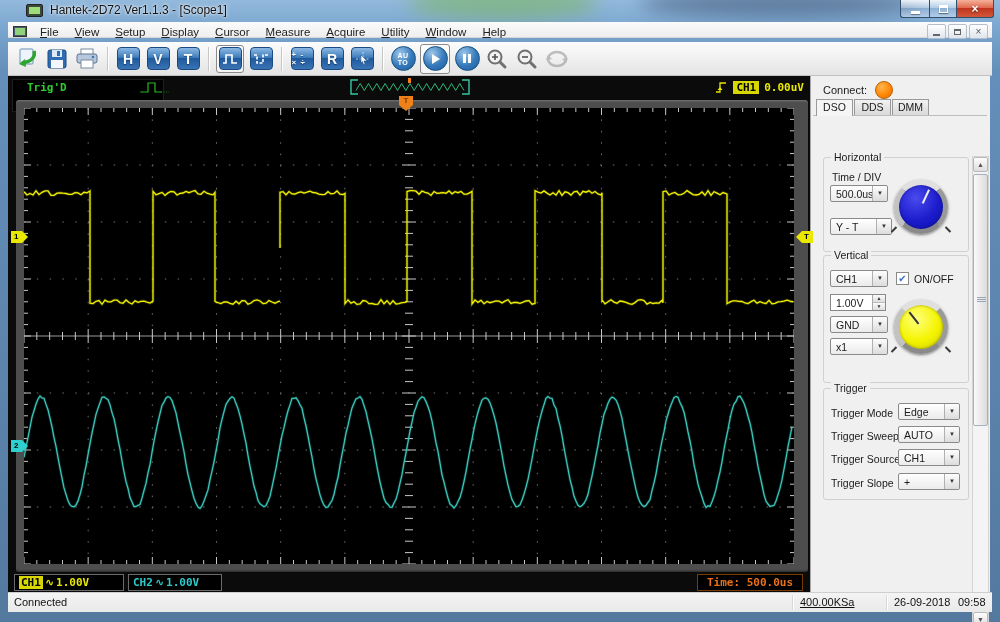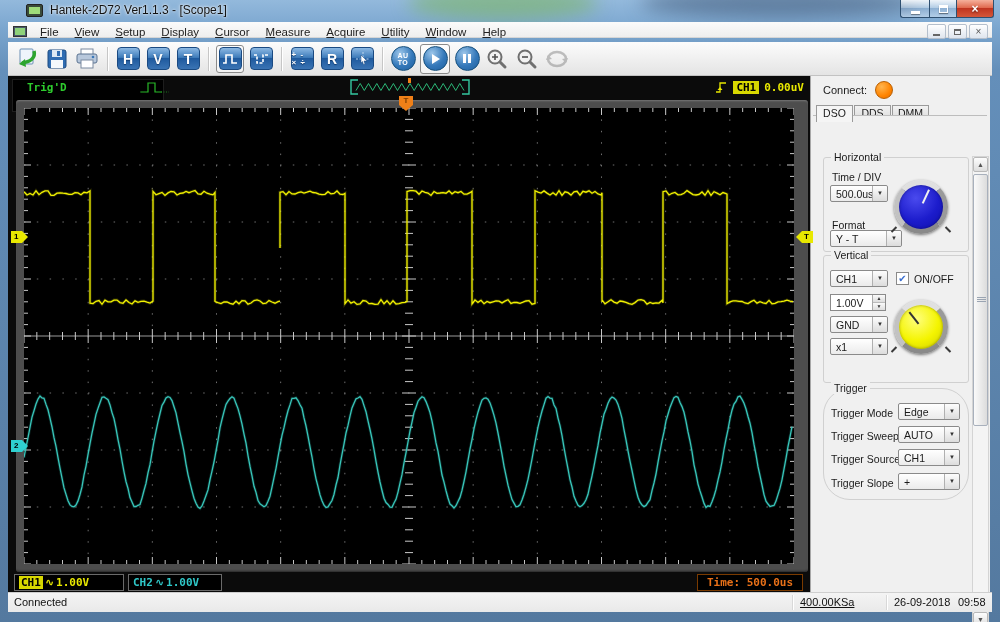--- a/index.html
+++ b/index.html
@@ -76,33 +76,33 @@
   #ch1-box .ch-badge { background:#d8d800; color:#000; padding:0 2px; line-height:13px; }
   #ch1-box .val { color:#e8e800; }
   #ch2-box { left:120px; width:94px; color:#2fc8c8; }
   #time-box { left:689px; width:106px; border-color:#7a3a00; color:#e87018; justify-content:center; }
 
   
   #right-panel { position:absolute; left:810px; top:76px; width:180px; height:516px; background:#f0f0f0; border-left:1px solid #a8a8a8; font-size:11px; color:#1a1a1a; }
   #connect-row { position:absolute; left:12px; top:4px; height:20px; display:flex; align-items:center; gap:8px; }
   #connect-led { width:18px; height:18px; border-radius:50%; border:1px solid #b85e00; background:radial-gradient(circle at 35% 30%,#ffb54f,#ff8400 60%,#e26a00); }
   #tabs { position:absolute; left:5px; top:23px; display:flex; }
-  .tab { width:37px; height:16px; border:1px solid #9a9a9a; border-bottom:none; background:linear-gradient(#f2f2f2,#d9d9d9); font-size:10.5px; text-align:center; line-height:15px; margin-right:1px;margin-top:6px; }
+  .tab { width:37px; height:16px; border:1px solid #9a9a9a; border-bottom:none; background:linear-gradient(#f2f2f2,#d9d9d9); font-size:10.5px; text-align:center; line-height:15px; margin-right:1px; }
   .tab.active { background:#f5f5f5; height:17px; position:relative; z-index:2; }
   #tab-content { position:absolute; left:2px; top:39px; width:174px; height:474px; border-top:1px solid #bdbdbd; background:#f0f0f0; }
 
   .group { position:absolute; border:1px solid #d0d0d0; border-radius:3px;padding-left:12px; }
   .group-title { position:absolute; top:-7px; left:7px; background:#f0f0f0; padding:0 3px; font-size:10.5px; }
   .lbl { position:absolute; font-size:10.5px; white-space:nowrap; }
   .combo { position:absolute; height:17px; border:1px solid #8a8a8a; border-radius:2px; background:linear-gradient(#ffffff,#ebebeb); font-size:10.5px; padding:2px 0 0 5px; }
   .combo .arrow { position:absolute; right:0; top:0; bottom:0; width:15px; border-left:1px solid #b0b0b0; border-radius:0 2px 2px 0;
     background:linear-gradient(#fdfdfd,#dcdcdc); color:#333; font-size:6px; text-align:center; line-height:15px; }
   #group-horizontal { left:10px; top:41px; width:146px; height:95px; }
   #group-vertical { left:10px; top:139px; width:146px; height:128px; }
-  #group-trigger { left:10px; top:272px; width:146px; height:112px;border-radius:27px; }
+  #group-trigger { left:10px; top:272px; width:146px; height:112px; }
 
   .knob { position:absolute; width:54px; height:54px; border-radius:50%; border:5px solid; border-color:#e0e0e0 #9a9a9a #8a8a8a #c2c2c2; box-shadow:0 1px 3px rgba(0,0,0,.5), inset 0 0 3px rgba(0,0,0,.4); }
   #knob-horizontal { left:70px; top:22px; background:radial-gradient(circle at 38% 30%,#4a4aee,#1c1ccc 55%,#0d0da8); }
   #knob-vertical { left:70px; top:44px; background:radial-gradient(circle at 40% 32%,#ffff7d,#f4f400 55%,#cccc00); }
   .pointer-wrap { position:absolute; inset:0; }
   .pointer { position:absolute; left:50%; top:3px; width:2px; height:15px; margin-left:-1px; }
   .knob-tick { position:absolute; width:2px; height:7px; background:#3a3a3a; }
   .knob-tick.l { left:-6px; bottom:-4px; transform:rotate(45deg); }
   .knob-tick.r { right:-6px; bottom:-4px; transform:rotate(-45deg); }
 
@@ -682,21 +682,21 @@
     <div id="tab-content">
 
       <div class="group" id="group-horizontal">
         <div class="group-title">Horizontal</div>
         <div class="lbl" style="left:8px;top:13px">Time / DIV</div>
         <div class="combo" style="left:6px;top:27px;width:58px">
           <span>500.0us</span>
           <div class="arrow">▼</div>
         </div>
         <div class="lbl" style="left:8px;top:61px">Format</div>
-        <div class="combo" style="left:6px;top:72px;width:72px">
+        <div class="combo" style="left:6px;top:60px;width:62px">
           <span>Y - T</span>
           <div class="arrow">▼</div>
         </div>
         <div class="knob" id="knob-horizontal">
           <div class="pointer-wrap" style="transform:rotate(25deg)">
               <div class="pointer" style="background:#f0f0f0"></div>
             </div>
           <div class="knob-tick l"></div>
           <div class="knob-tick r"></div>
         </div>

